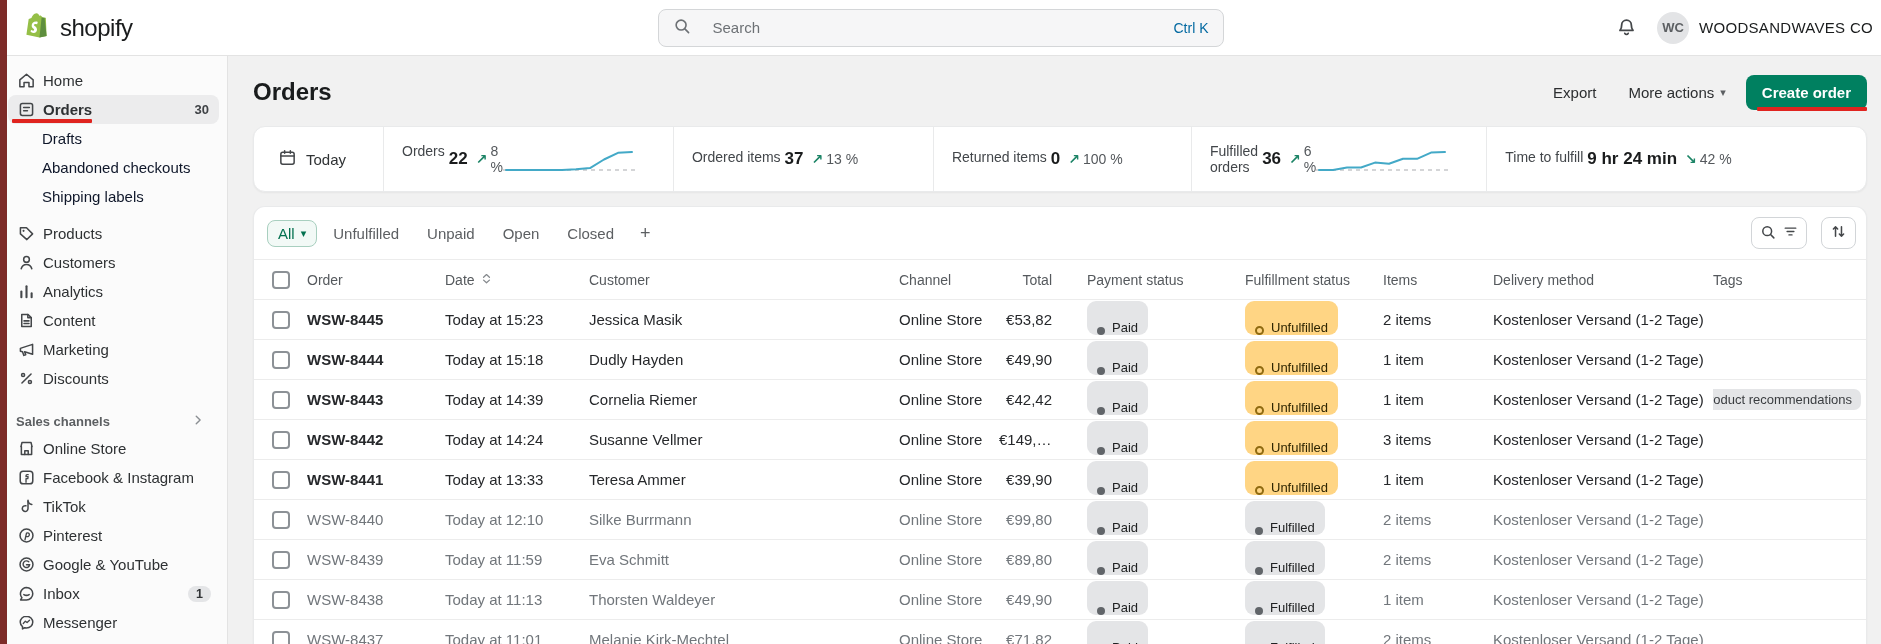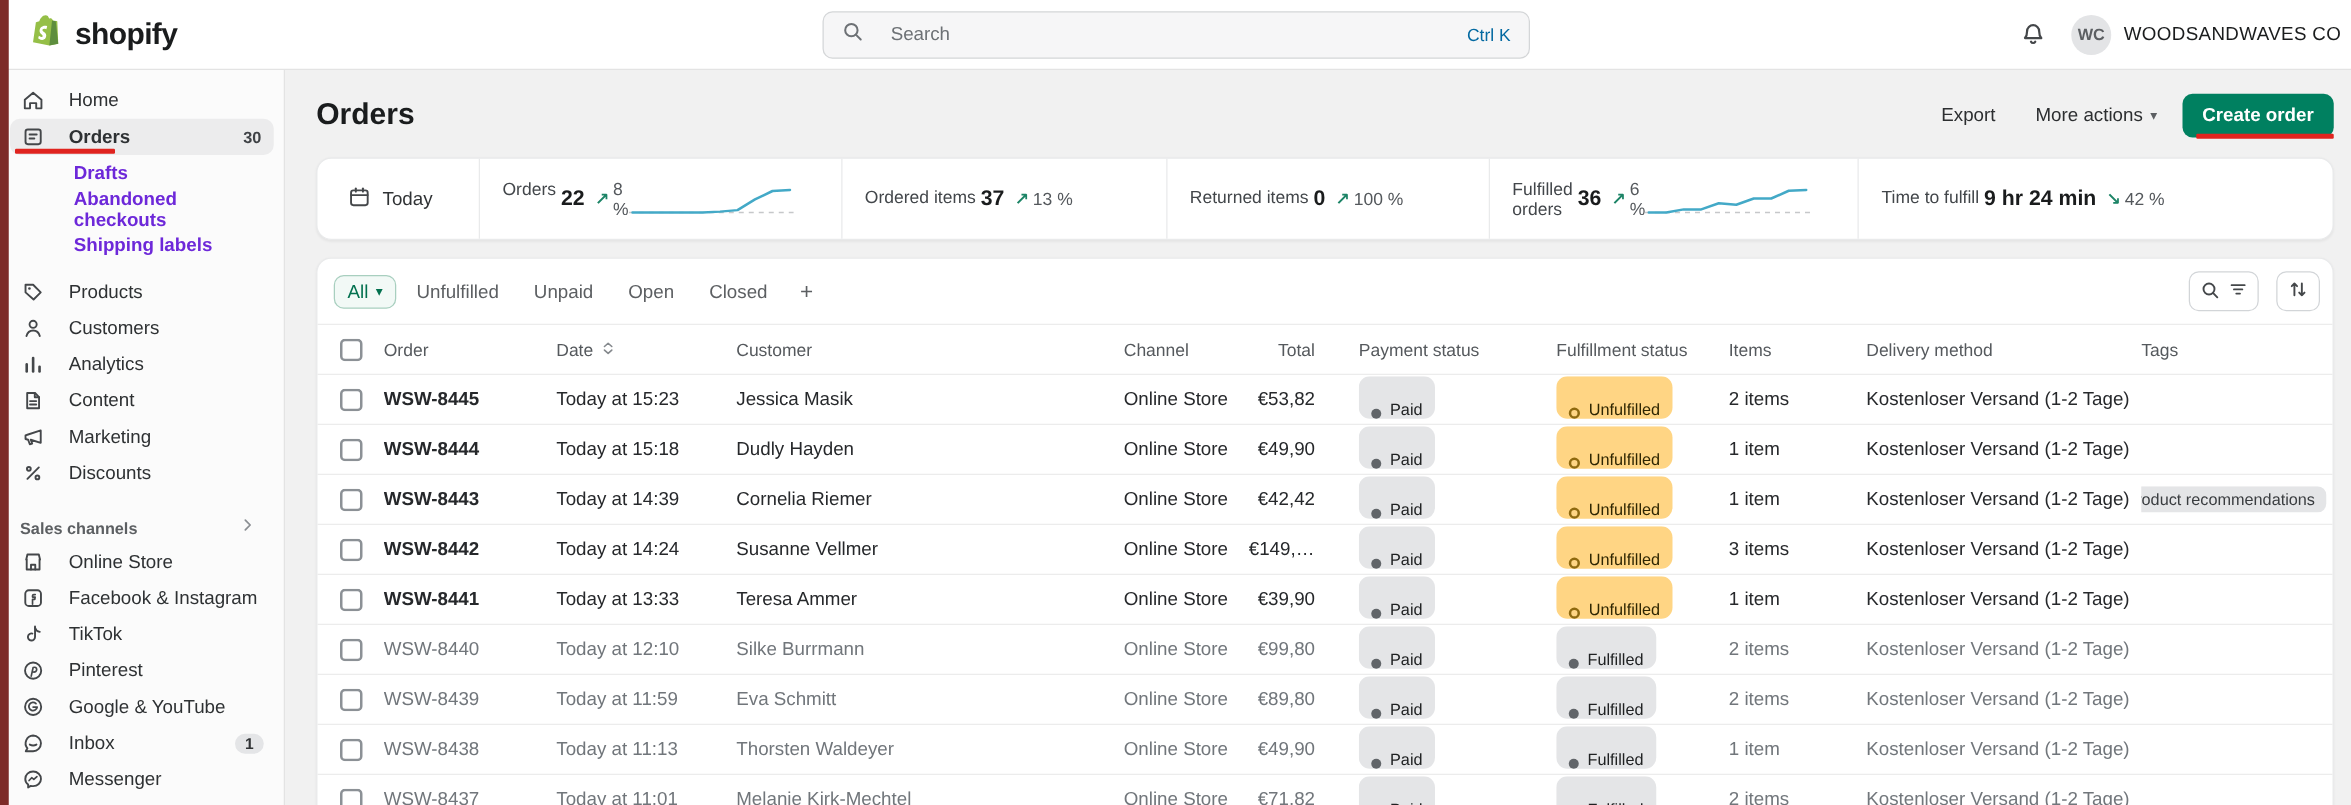--- a/index.html
+++ b/index.html
@@ -3,37 +3,37 @@
 <meta charset="utf-8">
 <style>
   *{margin:0;padding:0;box-sizing:border-box}
   html,body{overflow:hidden}
   body{width:1881px;height:644px;font-family:"Liberation Sans","DejaVu Sans",sans-serif;background:#f1f1f1;color:#202223}
   .screen{position:relative;width:1881px;height:644px}
 
   
   .topbar{position:absolute;top:0;left:0;width:100%;height:56px;background:#fff;border-bottom:1px solid #e3e3e3;display:flex;align-items:center;padding:0 8px 0 22px;z-index:5}
   .brand{display:flex;align-items:center;gap:8px;cursor:pointer}
-  .brand-word{font-size:24px;font-weight:700;color:#1a1c1d;letter-spacing:-0.5px}
+  .brand-word{font-size:24px;font-weight:400;color:#1a1c1d;letter-spacing:-0.5px}
   .search{position:absolute;left:50%;transform:translateX(-50%);width:566px;height:38px;background:#f6f6f7;border:1px solid #d4d6d8;border-radius:8px;display:flex;align-items:center;padding:0 14px;gap:22px;cursor:text}
   .search-ph{color:#6d7175;font-size:15px;flex:1}
   .search-kbd{color:#0369a1;font-size:14px}
   .top-right{margin-left:auto;display:flex;align-items:center;gap:20px}
   .bell{display:flex;align-items:center;cursor:pointer}
   .store{display:flex;align-items:center;gap:10px;cursor:pointer}
   .avatar{width:32px;height:32px;border-radius:50%;background:#e3e4e6;color:#5c5f62;font-size:13px;font-weight:700;display:flex;align-items:center;justify-content:center}
   .store-name{font-size:15px;font-weight:400;letter-spacing:.3px;white-space:nowrap;color:#1a1c1d}
 
   
   .sidebar{position:absolute;top:56px;left:0;bottom:0;width:228px;background:#fbfbfb;border-right:1px solid #e3e3e3;padding-top:10px;z-index:2}
-  .nav-item{display:flex;align-items:center;gap:19px;height:29px;margin:0 8px;padding:0 8px;border-radius:8px;font-size:15px;font-weight:500;color:#2e3133;cursor:pointer;white-space:nowrap}
+  .nav-item{display:flex;align-items:center;gap:7px;height:29px;margin:0 8px;padding:0 8px;border-radius:8px;font-size:15px;font-weight:500;color:#2e3133;cursor:pointer;white-space:nowrap}
   .nav-item .icon{width:20px;height:20px;display:flex;align-items:center;justify-content:center;flex:0 0 20px}
   .nav-item.selected{background:#ececed;font-weight:700}
   .nav-badge{margin-left:auto;font-size:13px;color:#3f4246;font-weight:600;padding-right:2px}
-  .nav-sub{height:29px;margin:0 20px;padding-left:39px;display:flex;align-items:center;border-radius:8px;font-size:15px;font-weight:700;color:#6d28d9;cursor:pointer}
+  .nav-sub{height:29px;margin:0 3px;padding-left:39px;display:flex;align-items:center;border-radius:8px;font-size:15px;font-weight:400;color:#0f172a;cursor:pointer}
   .group-gap{margin-top:8px}
   .section-head{display:flex;align-items:center;margin:20px 22px 4px 16px;font-size:13px;font-weight:600;color:#5c5f62;cursor:pointer}
   .section-head .chev{margin-left:auto;color:#8a8e92;font-size:15px}
   .badge-pill{margin-left:auto;background:#e4e5e7;border-radius:9px;padding:1px 8px;font-size:12.5px;color:#303335;font-weight:600}
 
   
   .main{position:absolute;left:228px;top:56px;right:0;bottom:0;background:#f1f1f1;padding:14px 14px 0 25px;overflow:hidden}
   .page-header{display:flex;align-items:center;height:44px}
   h1.title{font-size:24px;font-weight:700;color:#1a1c1d}
   .header-actions{margin-left:auto;display:flex;align-items:center;gap:8px}

